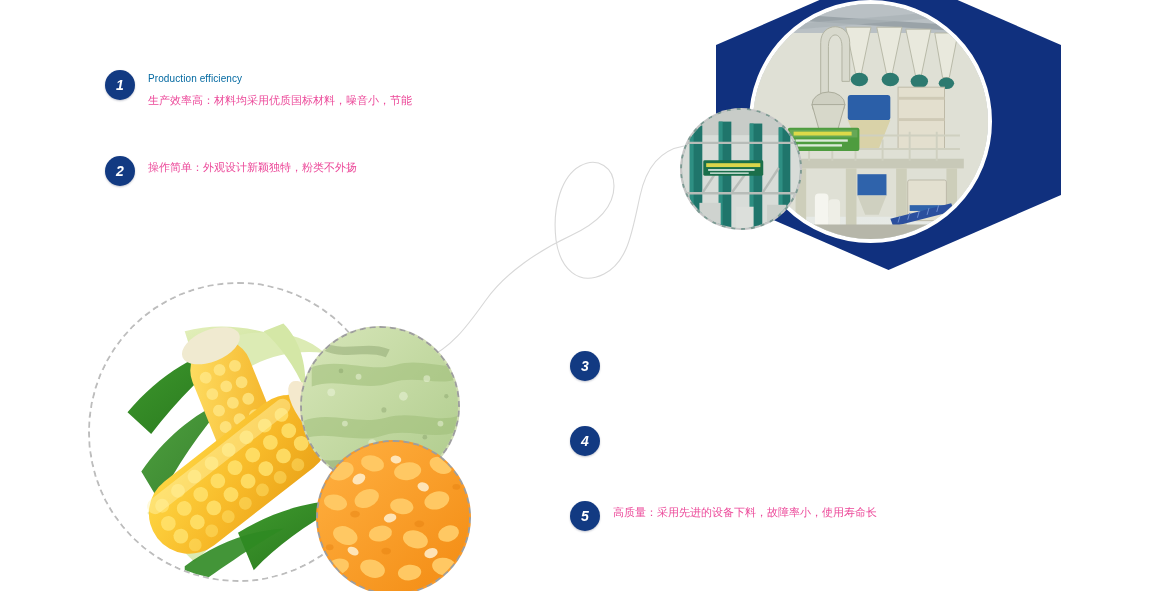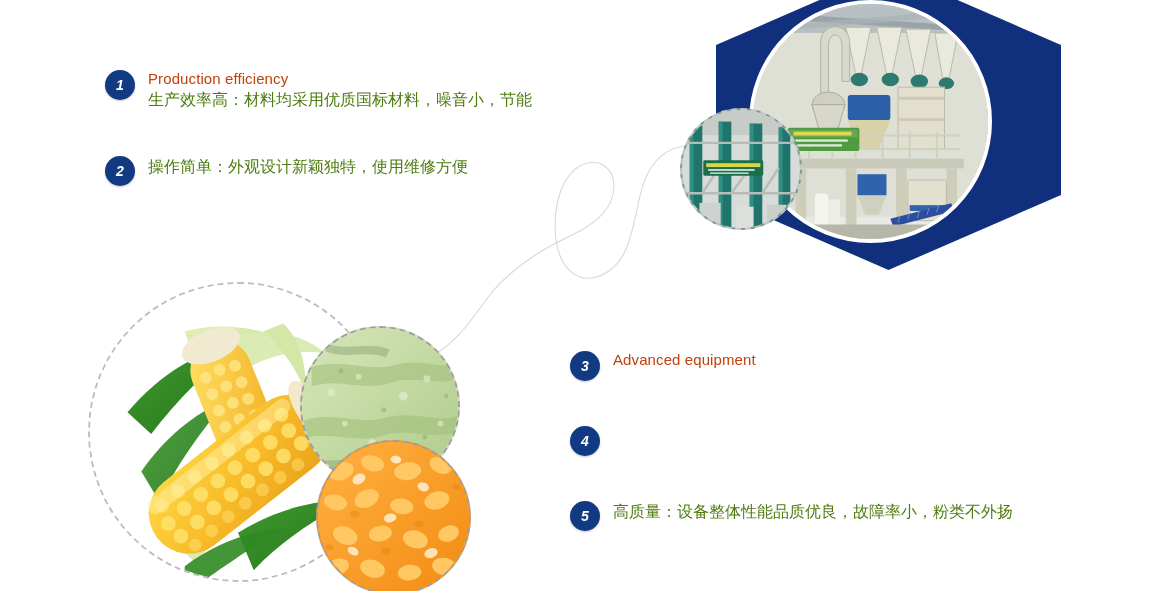--- a/index.html
+++ b/index.html
@@ -54,31 +54,31 @@
     font-weight: 600;
     line-height: 30px;
     text-align: center;
     letter-spacing: 0;
     box-shadow: 0 1px 2px rgba(10,20,60,0.25);
   }
 
   .feature-text { margin-left: 43px; padding-top: 0px; }
 
   .feature-title {
-    color: #c2410c;
-    font-size: 15px;
+    color: #0369a1;
+    font-size: 10px;
     font-weight: 400;
     line-height: 18px;
     letter-spacing: 0.1px;
     white-space: nowrap;
   }
 
   .feature-desc {
-    color: #4d7c0f;
-    font-size: 16px;
+    color: #ec4899;
+    font-size: 11px;
     font-weight: 400;
     line-height: 22px;
     margin-top: 1px;
     white-space: nowrap;
   }
 
   
   .hex-block {
     position: absolute;
     left: 676px;
@@ -510,41 +510,40 @@
       <div class="badge">1</div>
       <div class="feature-text">
         <div class="feature-title">Production efficiency</div>
         <div class="feature-desc">生产效率高：材料均采用优质国标材料，噪音小，节能</div>
       </div>
     </div>
 
     <div class="feature-row">
       <div class="badge">2</div>
       <div class="feature-text">
-        <div class="feature-desc">操作简单：外观设计新颖独特，使用维修方便</div>
+        <div class="feature-desc">操作简单：外观设计新颖独特，粉类不外扬</div>
       </div>
     </div>
   </div>
 
   <div class="feature-list group-right">
 
     <div class="feature-row">
       <div class="badge">3</div>
       <div class="feature-text">
-        <div class="feature-title">Advanced equipment</div>
       </div>
     </div>
 
     <div class="feature-row">
       <div class="badge">4</div>
       <div class="feature-text">
       </div>
     </div>
 
     <div class="feature-row">
       <div class="badge">5</div>
       <div class="feature-text">
-        <div class="feature-desc">高质量：设备整体性能品质优良，故障率小，粉类不外扬</div>
+        <div class="feature-desc">高质量：采用先进的设备下料，故障率小，使用寿命长</div>
       </div>
     </div>
   </div>
 
 </div>
 
 </body></html>

